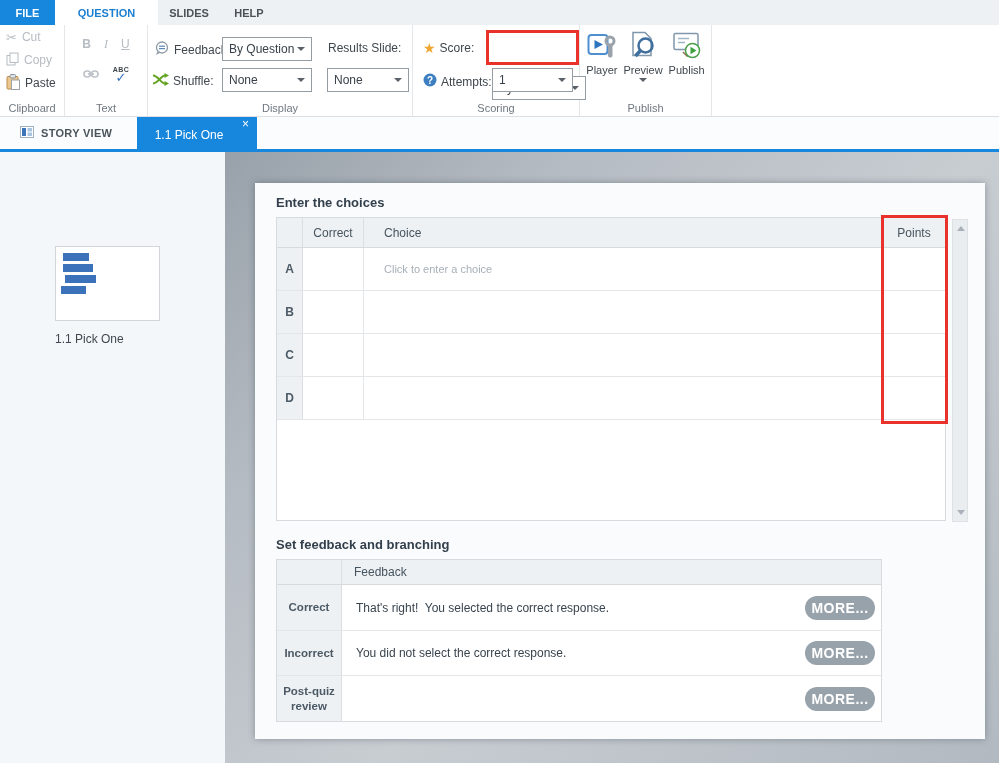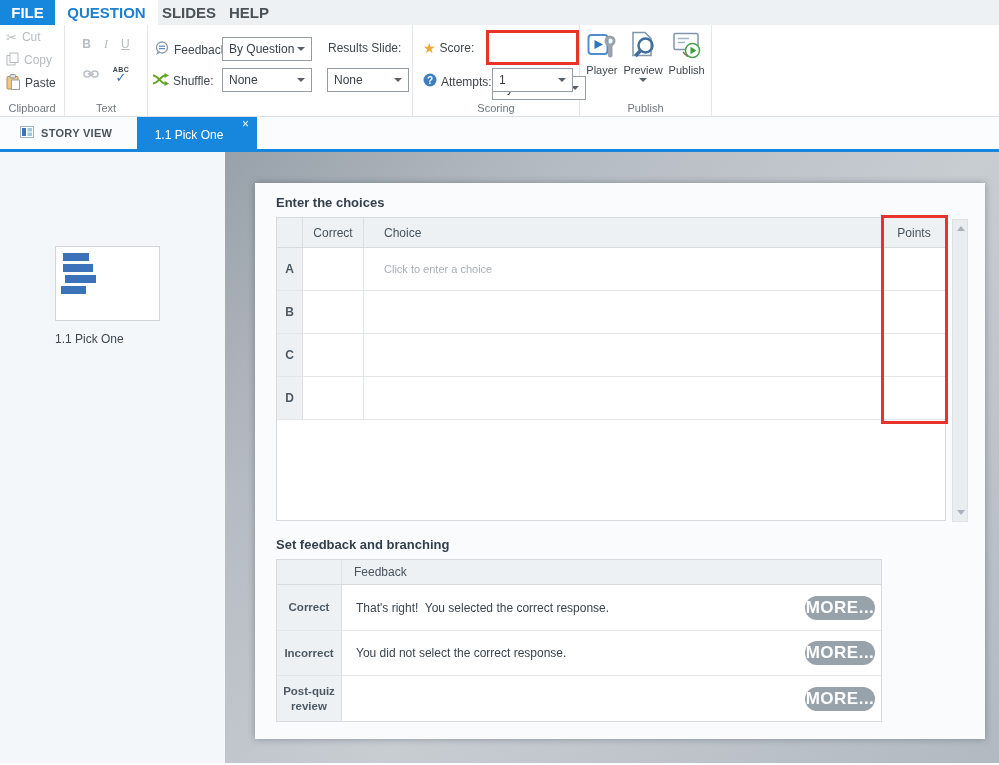--- a/index.html
+++ b/index.html
@@ -2,21 +2,21 @@
 <html><head>
 <meta charset="utf-8">
 <style>
   * { margin:0; padding:0; box-sizing:border-box; }
   html,body { width:999px; height:765px; overflow:hidden; }
   body { font-family:"Liberation Sans","DejaVu Sans",sans-serif; background:#fff; }
   .app { position:relative; width:999px; height:765px; background:#fff; }
 
   
   .tab-strip { height:25px; background:#edf1f4; display:flex; align-items:stretch; }
-  .rtab { display:flex; align-items:center; justify-content:center; font-size:15px; font-weight:bold; color:#4b5258; cursor:default; }
+  .rtab { display:flex; align-items:center; justify-content:center; font-size:11px; font-weight:bold; color:#4b5258; cursor:default; }
   .rtab-file { width:55px; background:#1787dd; color:#fff; }
   .rtab-question { width:103px; background:#fff; color:#1d7fd0; }
   .rtab-slides { width:62px; }
   .rtab-help { width:58px; }
 
   
   .ribbon { height:92px; background:#fff; border-bottom:1px solid #dce0e4; display:flex; position:relative; }
   .rgroup { position:relative; border-right:1px solid #e4e7ea; height:100%; }
   .group-label { position:absolute; bottom:2px; left:0; width:100%; text-align:center; font-size:11px; color:#6e7780; }
 
@@ -99,21 +99,21 @@
   .ftable { margin:6px 0 0 21px; width:606px; border:1px solid #d8dbde; background:#fff; font-size:12px; }
   .frow { display:grid; grid-template-columns:65px 1fr; border-bottom:1px solid #e4e7ea; }
   .frow:last-child { border-bottom:none; }
   .frow.fheader { height:25px; background:#eef1f3; color:#46545f; border-bottom:1px solid #d8dbde; }
   .flabel { background:#eef1f3; border-right:1px solid #dcdfe2; display:flex; align-items:center; justify-content:center; text-align:center; font-weight:bold; color:#4c5a66; font-size:11.5px; padding:4px; line-height:1.3; }
   .fheader .flabel { background:#eef1f3; }
   .fcontent { position:relative; display:flex; align-items:center; padding:0 86px 0 14px; color:#39444e; white-space:pre-wrap; min-height:44px; }
   .fheader .fcontent { min-height:23px; padding-left:12px; color:#46545f; }
   .frow-c .fcontent { min-height:45px; }
   .frow-p .fcontent { min-height:45px; }
-  .more-btn { position:absolute; right:6px; top:50%; transform:translateY(-50%); width:70px; height:24px; border-radius:12px; background:#98a2ab; color:#fff; font-size:17px; font-weight:bold; letter-spacing:.5px; display:flex; align-items:center; justify-content:center; border:none; cursor:default; }
+  .more-btn { position:absolute; right:6px; top:50%; transform:translateY(-50%); width:70px; height:24px; border-radius:12px; background:#98a2ab; color:#fff; font-size:14px; font-weight:bold; letter-spacing:.5px; display:flex; align-items:center; justify-content:center; border:none; cursor:default; }
 </style>
 </head>
 <body>
 
 <div class="app">
 
   <div class="tab-strip">
     <div class="rtab rtab-file">FILE</div>
     <div class="rtab rtab-question">QUESTION</div>
     <div class="rtab rtab-slides">SLIDES</div>
@@ -196,20 +196,21 @@
         <span>None</span>
           <span class="caret"></span>
       </div>
       <div class="fld" style="left:180px; top:16px;">
         <span>Results Slide:</span>
       </div>
       <div class="combo" style="left:179px; top:43px; width:82px;">
         <span>None</span>
           <span class="caret"></span>
       </div>
+      <div class="group-label">Display</div>
     </div>
 
     <div class="rgroup g-scoring">
       <div class="fld" style="left:10px; top:16px;">
         <span class="glyph-icon" style="color:#f0a832; font-size:14px;">★</span>
         <span>Score:</span>
       </div>
       <div class="combo" style="left:79px; top:11px; width:94px;margin-top:40px;">
         <span>By Choice</span>
           <span class="caret"></span>

